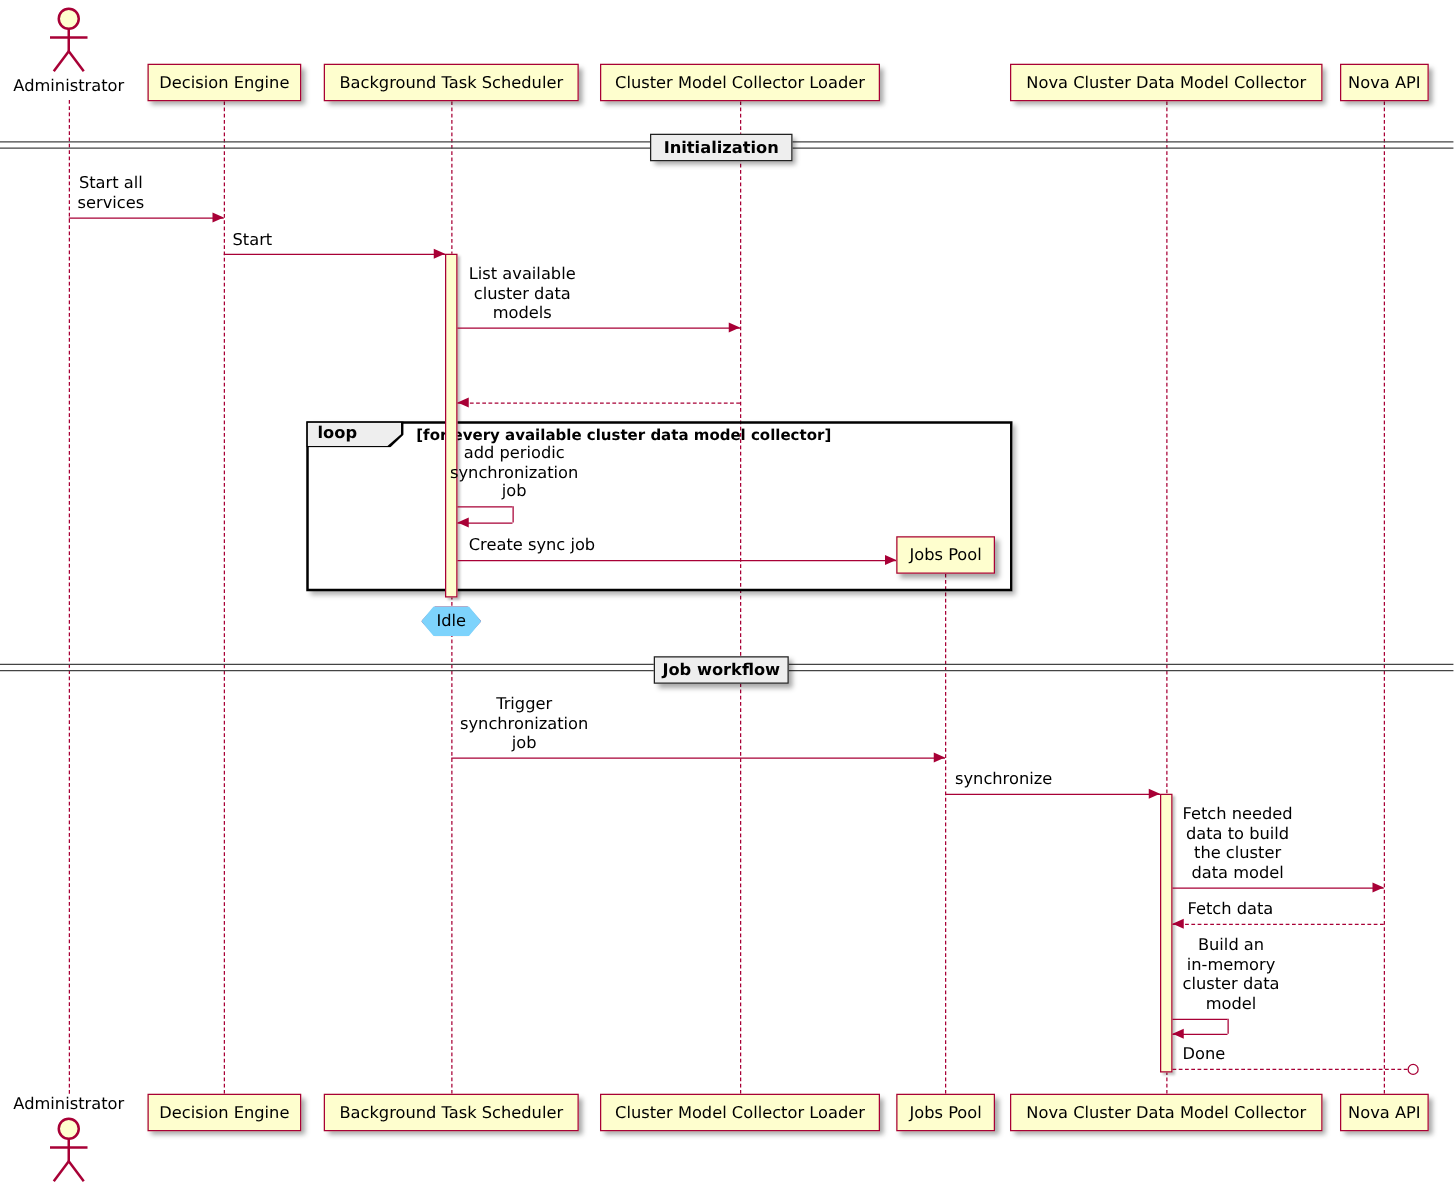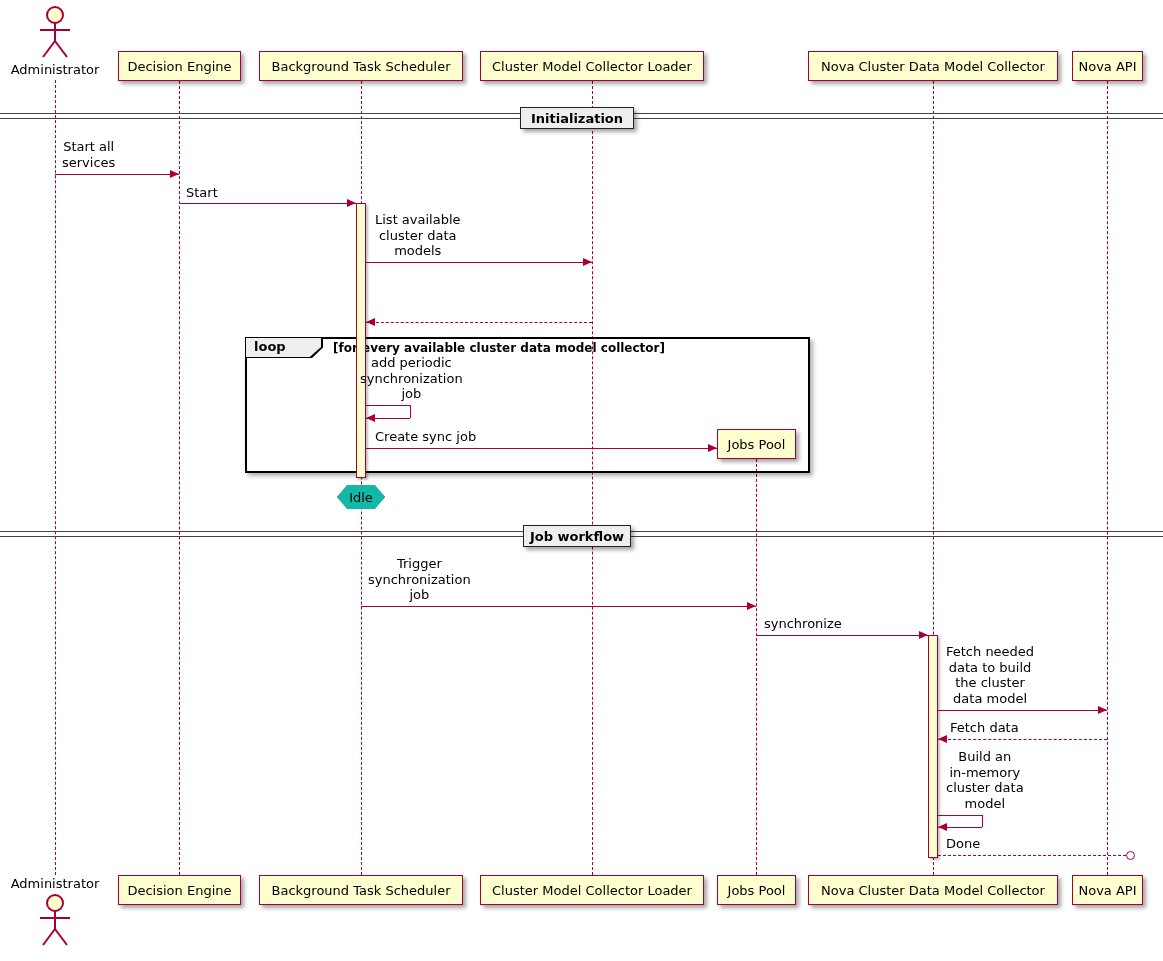--- a/index.html
+++ b/index.html
@@ -38,21 +38,21 @@
   .fragment { position:absolute; border:2px solid #000; box-shadow:3px 3px 4px rgba(0,0,0,.3); }
   .frag-tab-outer { position:absolute; background:#000;
     clip-path:polygon(0 0,100% 0,100% 50%,86% 100%,0 100%); }
   .frag-tab-inner { position:absolute; background:#EEEEEE;
     clip-path:polygon(0 0,100% 0,100% 48%,85% 100%,0 100%);
     display:flex; align-items:center; padding:0 12px 2px 8px; font-weight:bold; }
   .frag-guard { position:absolute; font-weight:bold; font-size:12px; white-space:nowrap; }
   .hex-outer { position:absolute; background:#A80036;
     clip-path:polygon(11px 0,calc(100% - 11px) 0,100% 50%,calc(100% - 11px) 100%,11px 100%,0 50%);
     filter:drop-shadow(2px 2px 2px rgba(0,0,0,.3)); }
-  .hex-inner { position:absolute; inset:1.5px; background:#14b8a6;
+  .hex-inner { position:absolute; inset:1.5px; background:#7dd3fc;
     clip-path:polygon(10px 0,calc(100% - 10px) 0,100% 50%,calc(100% - 10px) 100%,10px 100%,0 50%);
     display:flex; align-items:center; justify-content:center; }
   .actor-figure { position:absolute; }
 </style>
 </head>
 <body>
 
 <div class="canvas">
 
   <div class="lifeline" style="left:55px;top:80px;height:795px"></div>

